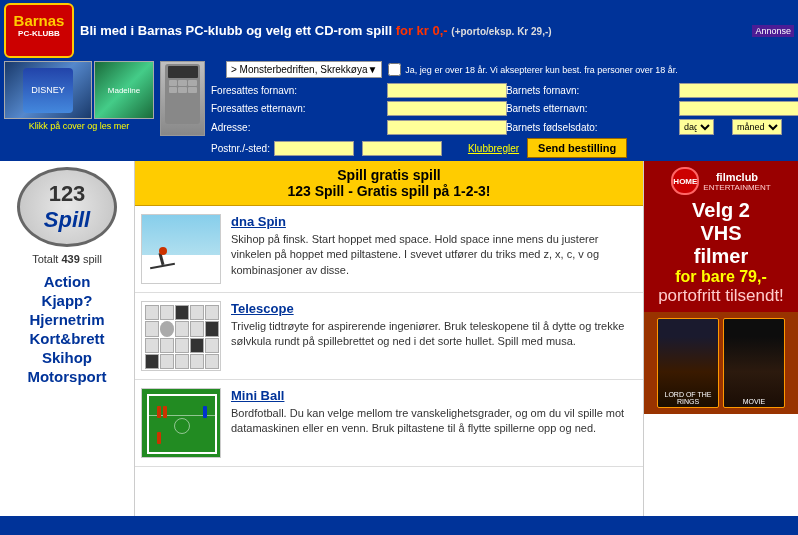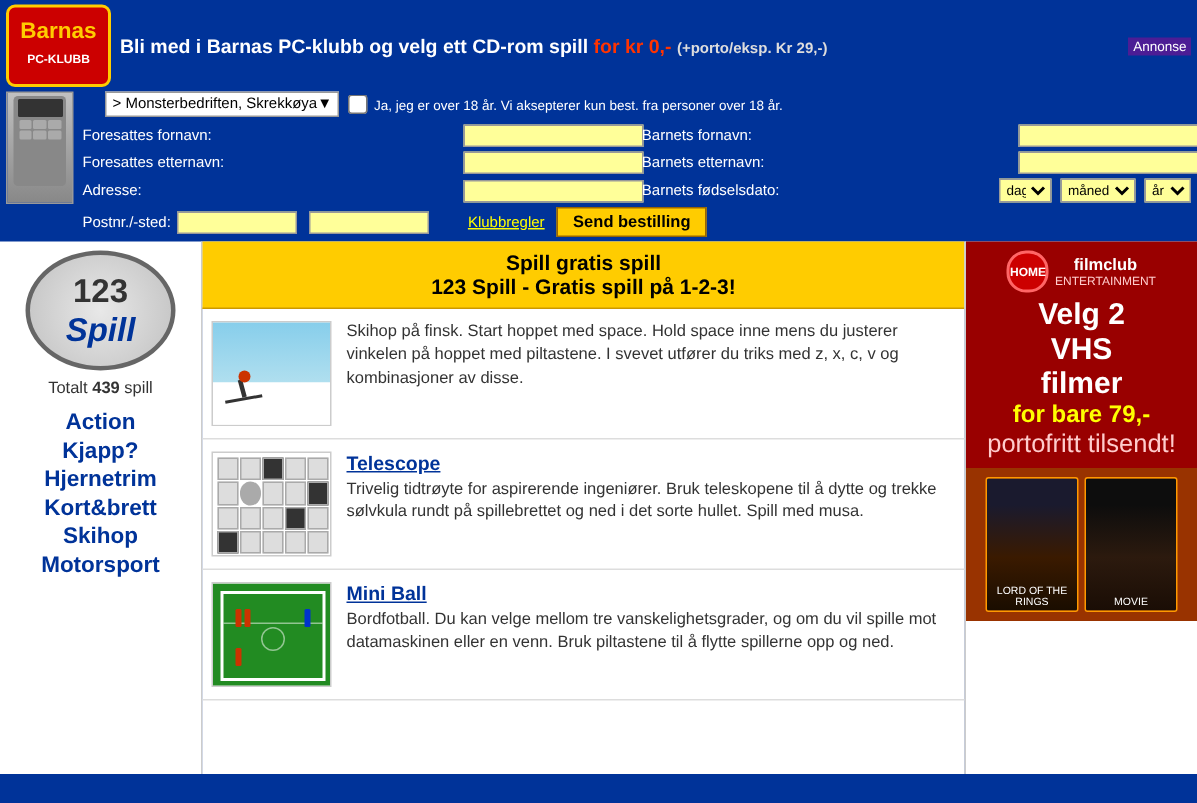--- a/index.html
+++ b/index.html
@@ -145,34 +145,48 @@
     }
   </style>
 </head>
 <body>
 
 <div class="top-section">
   <div style="display:flex; align-items:center; gap:6px; padding-bottom:3px;">
 
     <div class="barnas-logo">
       <div style="font-size:15px;font-weight:bold;color:#ffcc00;">Barnas</div>
-      <div style="width:60px;height:20px;background:#cc0000;display:flex;align-items:center;justify-content:center;">
+      <div style="width:60px;height:20px;background:#cc0000;display:flex;justify-content:center;">
         <span style="color:#fff;font-size:8px;">PC-KLUBB</span>
       </div>
     </div>
 
     <div style="color:#fff;font-size:13px;font-weight:bold;flex:1;">
       <span>Bli med i Barnas PC-klubb og velg ett CD-rom spill </span><span style="color:#ff3300;">for kr 0,-</span>
       <span style="font-size:10px;font-weight:bold;color:#ddd;">(+porto/eksp. Kr 29,-)</span>
     </div>
     <div style="background:#4c1d95;color:#fff;font-size:9px;padding:1px 3px;text-align:right;">Annonse</div>
   </div>
 
   <div style="display:flex; gap:6px; align-items:flex-start;">
 
+    <div style="display:flex;flex-direction:column;gap:2px;">
+
+      <div style="display:flex;gap:2px;">
+        <div style="width:88px;height:58px;background:linear-gradient(135deg,#1a3a6b,#5588cc,#1a3a6b);border:1px solid #aaa;overflow:hidden;cursor:pointer;display:flex;align-items:center;justify-content:center;">
+          <div style="width:50px;height:45px;background:linear-gradient(180deg,#2244aa,#4488dd);border-radius:4px;display:flex;align-items:center;justify-content:center;">
+            <span style="color:#fff;font-size:9px;text-align:center;">DISNEY</span>
+          </div>
+        </div>
+        <div style="width:60px;height:58px;background:linear-gradient(135deg,#1a6b3a,#44cc88,#1a6b3a);border:1px solid #aaa;overflow:hidden;cursor:pointer;display:flex;align-items:center;justify-content:center;">
+          <span style="color:#fff;font-size:8px;text-align:center;">Madeline</span>
+        </div>
+      </div>
+      <div style="color:#ffff00;font-size:9px;text-align:center;">Klikk på cover og les mer</div>
+    </div>
 
     <div style="width:45px;height:75px;background:linear-gradient(180deg,#c0c0c0,#888);border:1px solid #999;display:flex;flex-direction:column;align-items:center;justify-content:flex-end;position:relative;overflow:hidden;font-size:18px;">
 
       <div style="position:absolute;top:2px;left:4px;right:4px;background:#888;border-radius:3px;height:60px;display:flex;flex-direction:column;align-items:center;padding:2px;">
         <div style="width:30px;height:12px;background:#333;border-radius:1px;margin-bottom:2px;"></div>
         <div style="display:grid;grid-template-columns:repeat(3,1fr);gap:1px;width:28px;">
           <div style="background:#aaa;height:6px;border-radius:1px;"></div>
           <div style="background:#aaa;height:6px;border-radius:1px;"></div>
           <div style="background:#aaa;height:6px;border-radius:1px;"></div>
           <div style="background:#aaa;height:6px;border-radius:1px;"></div>
@@ -203,21 +217,21 @@
         <input type="text" class="finput" style="width: 120px;">
 
         <span class="flabel">Foresattes etternavn:</span>
         <input type="text" class="finput" style="width: 120px;">
         <span class="flabel">Barnets etternavn:</span>
         <input type="text" class="finput" style="width: 120px;">
 
         <span class="flabel">Adresse:</span>
         <input type="text" class="finput" style="width: 120px;">
         <span class="flabel">Barnets fødselsdato:</span>
-        <div style="display:flex;gap:6px;justify-content:flex-end;">
+        <div style="display:flex;gap:18px;">
           <select style="background:#ffff99;border:1px solid #999;font-size:9px;height:16px;width:35px;"><option>dag</option></select>
           <select style="background:#ffff99;border:1px solid #999;font-size:9px;height:16px;width:50px;"><option>måned</option></select>
           <select style="background:#ffff99;border:1px solid #999;font-size:9px;height:16px;width:35px;"><option>år</option></select>
         </div>
       </div>
 
       <div style="display:flex;align-items:center;gap:4px;">
         <span class="flabel">Postnr./-sted:</span>
         <input type="text" class="finput" style="width: 80px;">
         <input type="text" class="finput" style="width: 80px; margin-left: 4px;">
@@ -261,20 +275,21 @@
           <div style="position:absolute;top:0;left:0;right:0;height:40px;background:linear-gradient(180deg,#87CEEB,#b0dfef);"></div>
           <div style="position:absolute;bottom:0;left:0;right:0;height:30px;background:#fff;"></div>
 
           <div style="position:absolute;bottom:20px;left:18px;width:3px;height:12px;background:#333;transform:rotate(-15deg);"></div>
           <div style="position:absolute;bottom:30px;left:17px;width:8px;height:8px;background:#cc3300;border-radius:50%;"></div>
 
           <div style="position:absolute;bottom:18px;left:8px;width:25px;height:2px;background:#333;transform:rotate(-10deg);"></div>
         </div>
       </div>
       <div class="game-info">
+        <div class="game-title">dna Spin</div>
         <div class="game-desc">Skihop på finsk. Start hoppet med space. Hold space inne mens du justerer vinkelen på hoppet med piltastene. I svevet utfører du triks med z, x, c, v og kombinasjoner av disse.</div>
       </div>
     </div>
 
     <div class="game-item">
       <div class="game-thumb">
         <div style="background:#fff;width:80px;height:70px;display:grid;grid-template-columns:repeat(5,1fr);grid-template-rows:repeat(4,1fr);gap:1px;padding:3px;">
           <div style="background:#ddd;border:1px solid #aaa;"></div>
           <div style="background:#ddd;border:1px solid #aaa;"></div>
           <div style="background:#333;border:1px solid #aaa;"></div>

